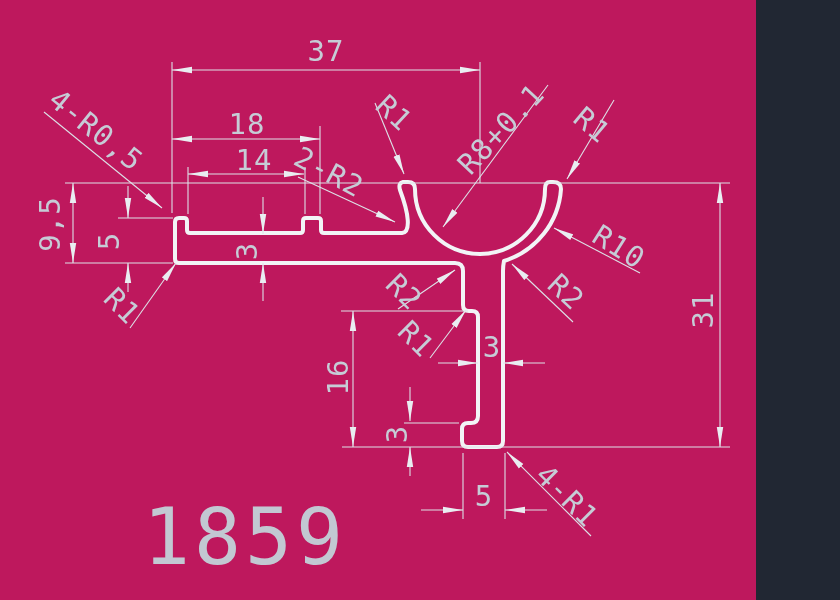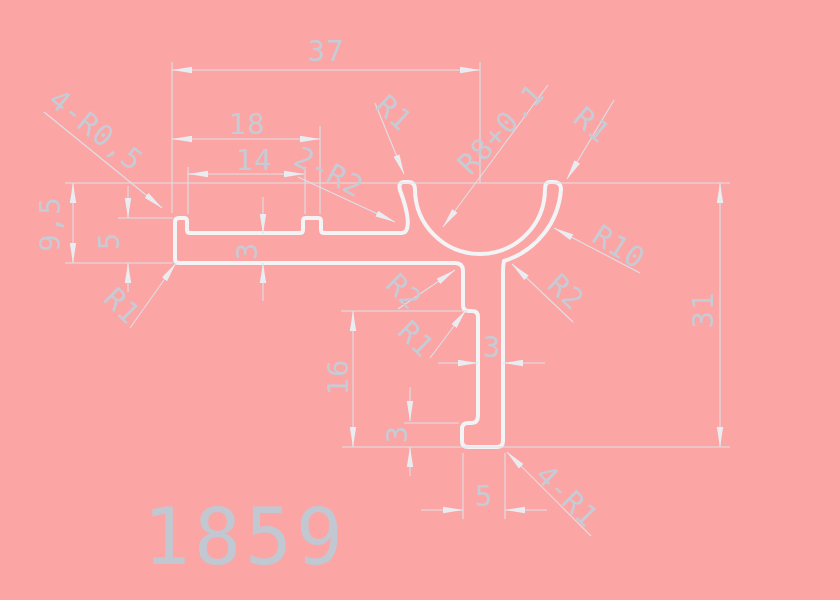--- a/index.html
+++ b/index.html
@@ -6,23 +6,23 @@
     margin: 0;
     padding: 0;
     width: 840px;
     height: 600px;
     background: #212733;
     overflow: hidden;
     font-family: "DejaVu Sans Mono", "Liberation Mono", monospace;
   }
   .canvas-wrap {
     position: relative;
-    width: 840px;
+    width: 756px;
     height: 600px;
-    background: #fca5a5;
+    background: #be185d;
   }
   svg { display: block; }
   .profile {
     stroke: #f2f4f6;
     stroke-width: 4;
     fill: none;
     stroke-linejoin: round;
     stroke-linecap: round;
   }
   .thin {

